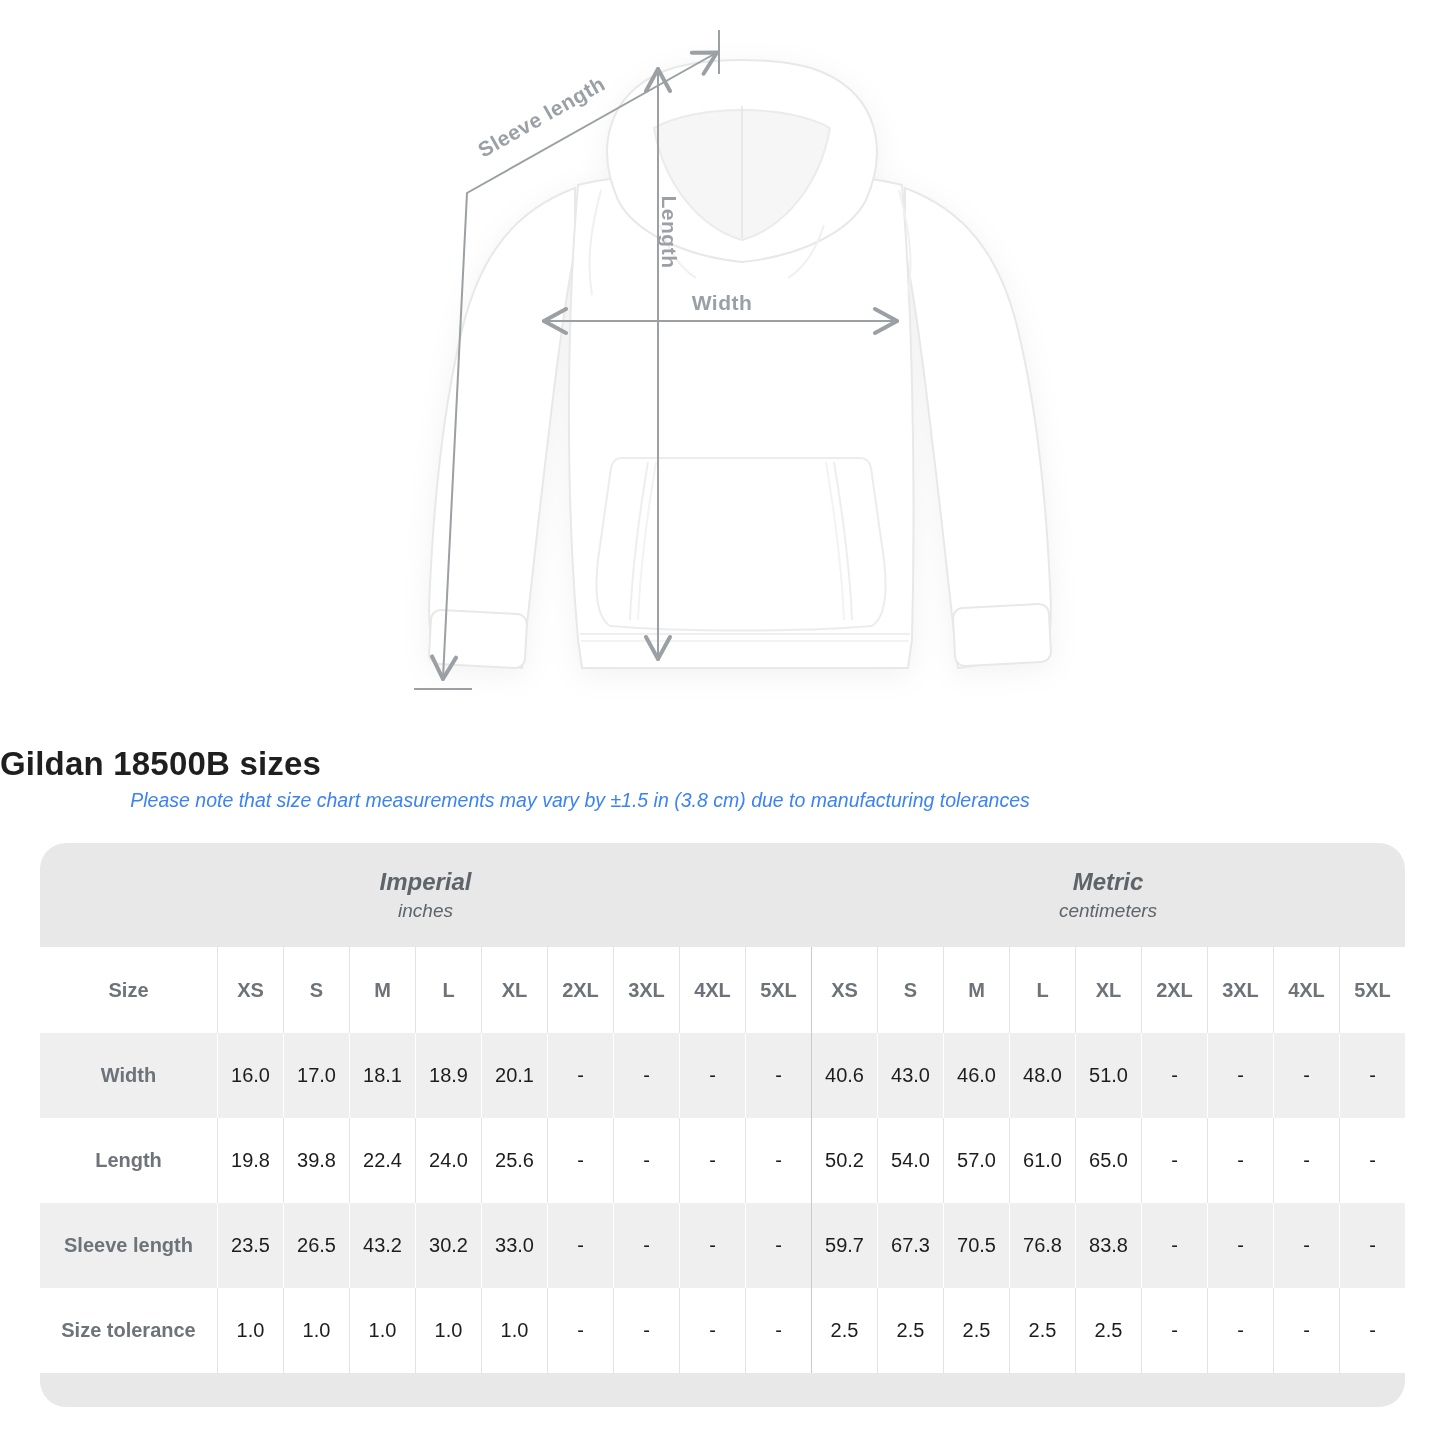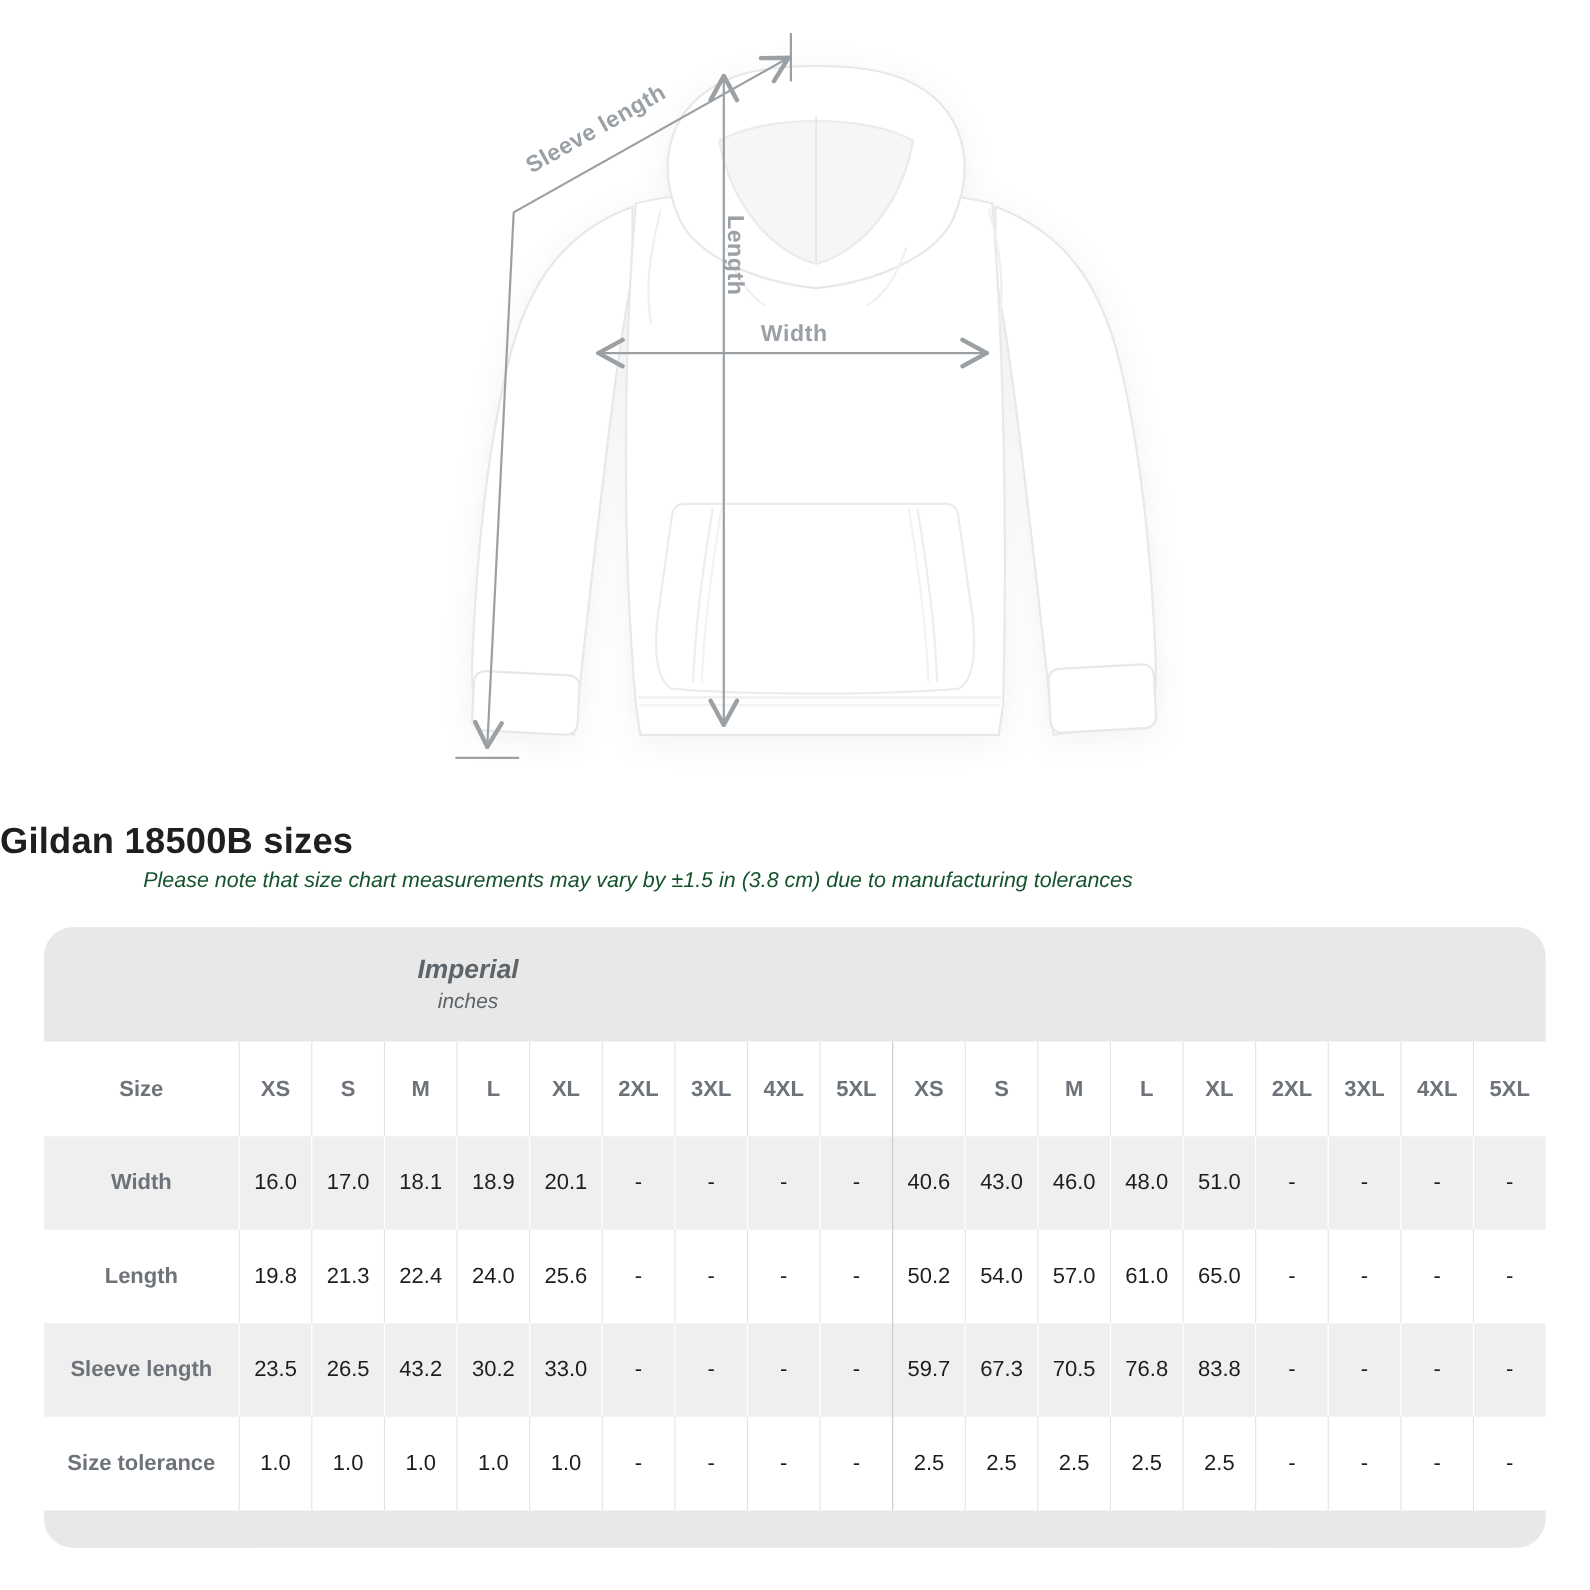--- a/index.html
+++ b/index.html
@@ -16,21 +16,21 @@
     font-size:21px;font-weight:bold;letter-spacing:.5px;
     fill:var(--arrow-label,#9aa0a6);
   }
   
   .page-title{
     position:absolute;top:745px;left:0;width:1445px;text-align:left;
     font-size:33px;font-weight:bold;color:#1f1f1f;letter-spacing:.2px;
   }
   .page-subtitle{
     position:absolute;top:789px;left:0;width:1160px;text-align:center;
-    font-size:19.5px;font-style:italic;color:#14532d;
+    font-size:19.5px;font-style:italic;color:#3b82f6;
   }
   
   .card{position:absolute;left:40px;top:843px;width:1365px;}
   .band{
     height:104px;background:var(--band,#e8e8e8);
     border-radius:26px 26px 0 0;display:flex;
   }
   .band-half{display:flex;flex-direction:column;align-items:center;justify-content:center;gap:4px;}
   .band-half.imperial{width:771px;}
   .band-half.metric{width:594px;}
@@ -114,20 +114,24 @@
 </div>
 
 <div class="page-title">Gildan 18500B sizes</div>
 <div class="page-subtitle">Please note that size chart measurements may vary by ±1.5 in (3.8 cm) due to manufacturing tolerances</div>
 
 <div class="card">
   <div class="band">
     <div class="band-half imperial">
       <div class="band-title">Imperial</div>
       <div class="band-sub">inches</div>
+    </div>
+    <div class="band-half metric">
+      <div class="band-title">Metric</div>
+      <div class="band-sub">centimeters</div>
     </div>
   </div>
   <div class="grid" id="size-grid">
       <div class="c hdr lbl">Size</div>
       <div class="c hdr">XS</div>
       <div class="c hdr">S</div>
       <div class="c hdr">M</div>
       <div class="c hdr">L</div>
       <div class="c hdr">XL</div>
       <div class="c hdr">2XL</div>
@@ -157,21 +161,21 @@
       <div class="c val stripe">43.0</div>
       <div class="c val stripe">46.0</div>
       <div class="c val stripe">48.0</div>
       <div class="c val stripe">51.0</div>
       <div class="c val stripe">-</div>
       <div class="c val stripe">-</div>
       <div class="c val stripe">-</div>
       <div class="c val stripe">-</div>
       <div class="c lbl">Length</div>
       <div class="c val">19.8</div>
-      <div class="c val">21.3</div>
+      <div class="c val">39.8</div>
       <div class="c val">22.4</div>
       <div class="c val">24.0</div>
       <div class="c val">25.6</div>
       <div class="c val">-</div>
       <div class="c val">-</div>
       <div class="c val">-</div>
       <div class="c val">-</div>
       <div class="c val div">50.2</div>
       <div class="c val">54.0</div>
       <div class="c val">57.0</div>

